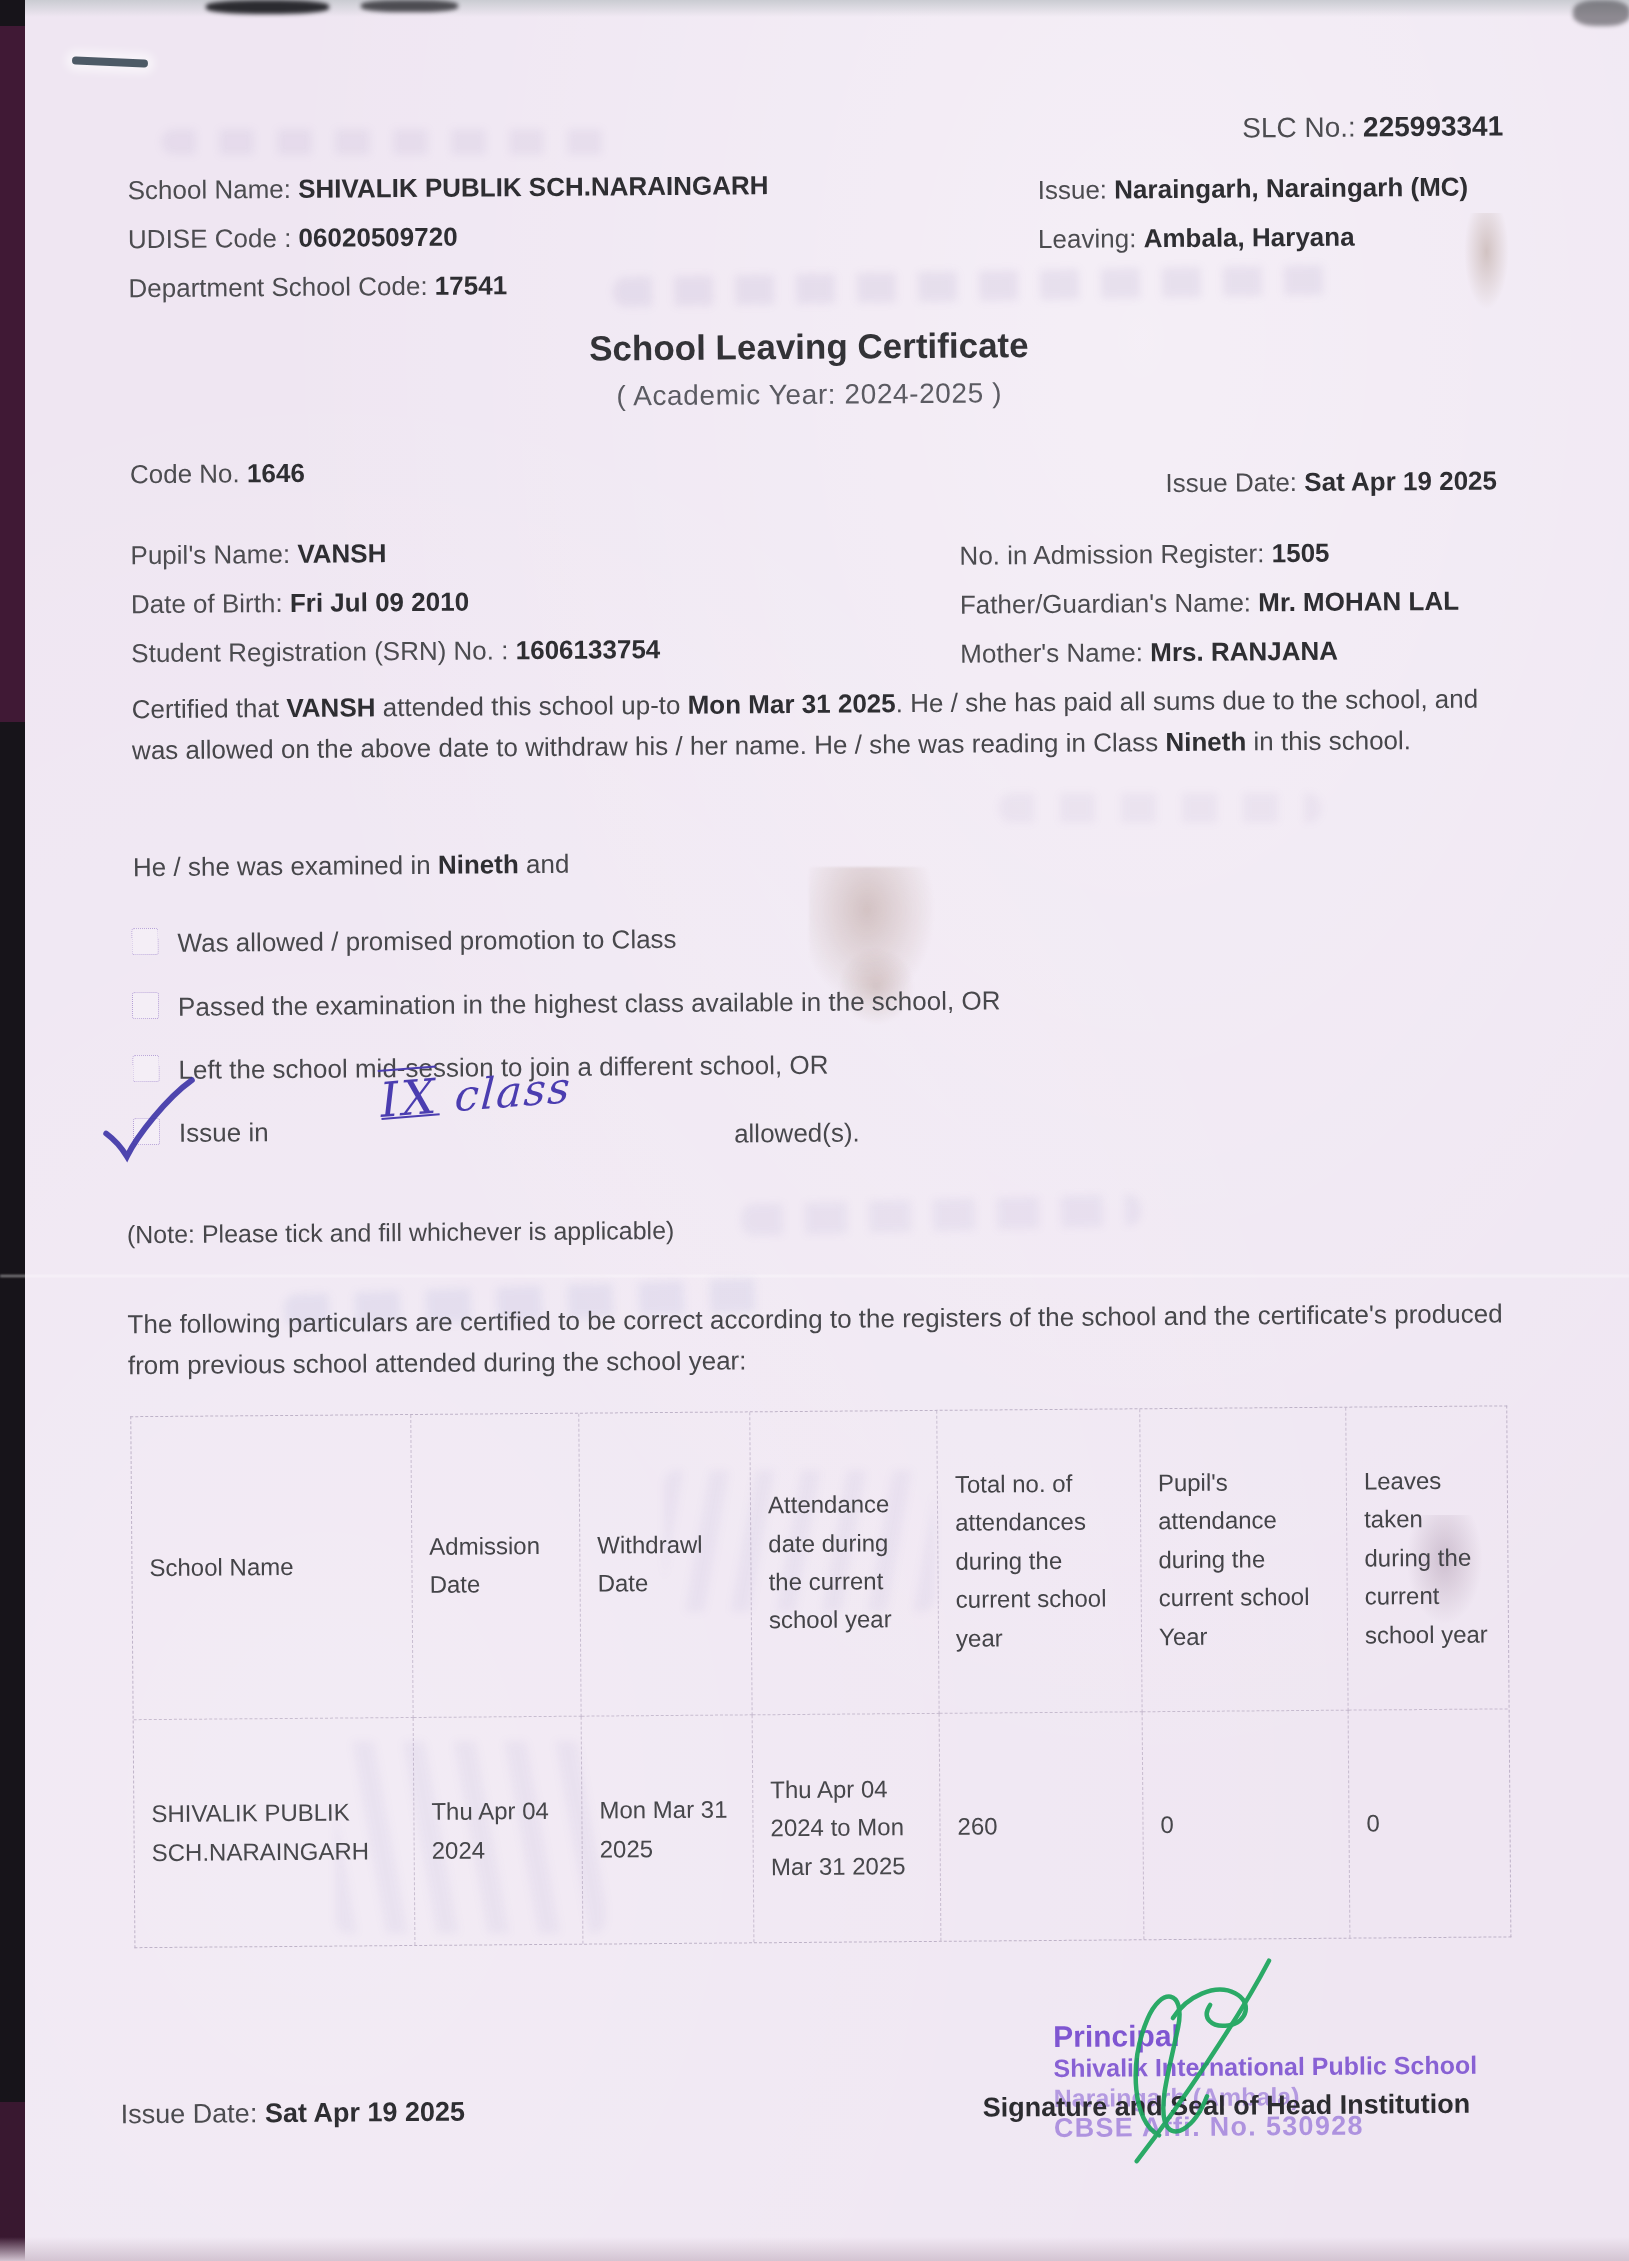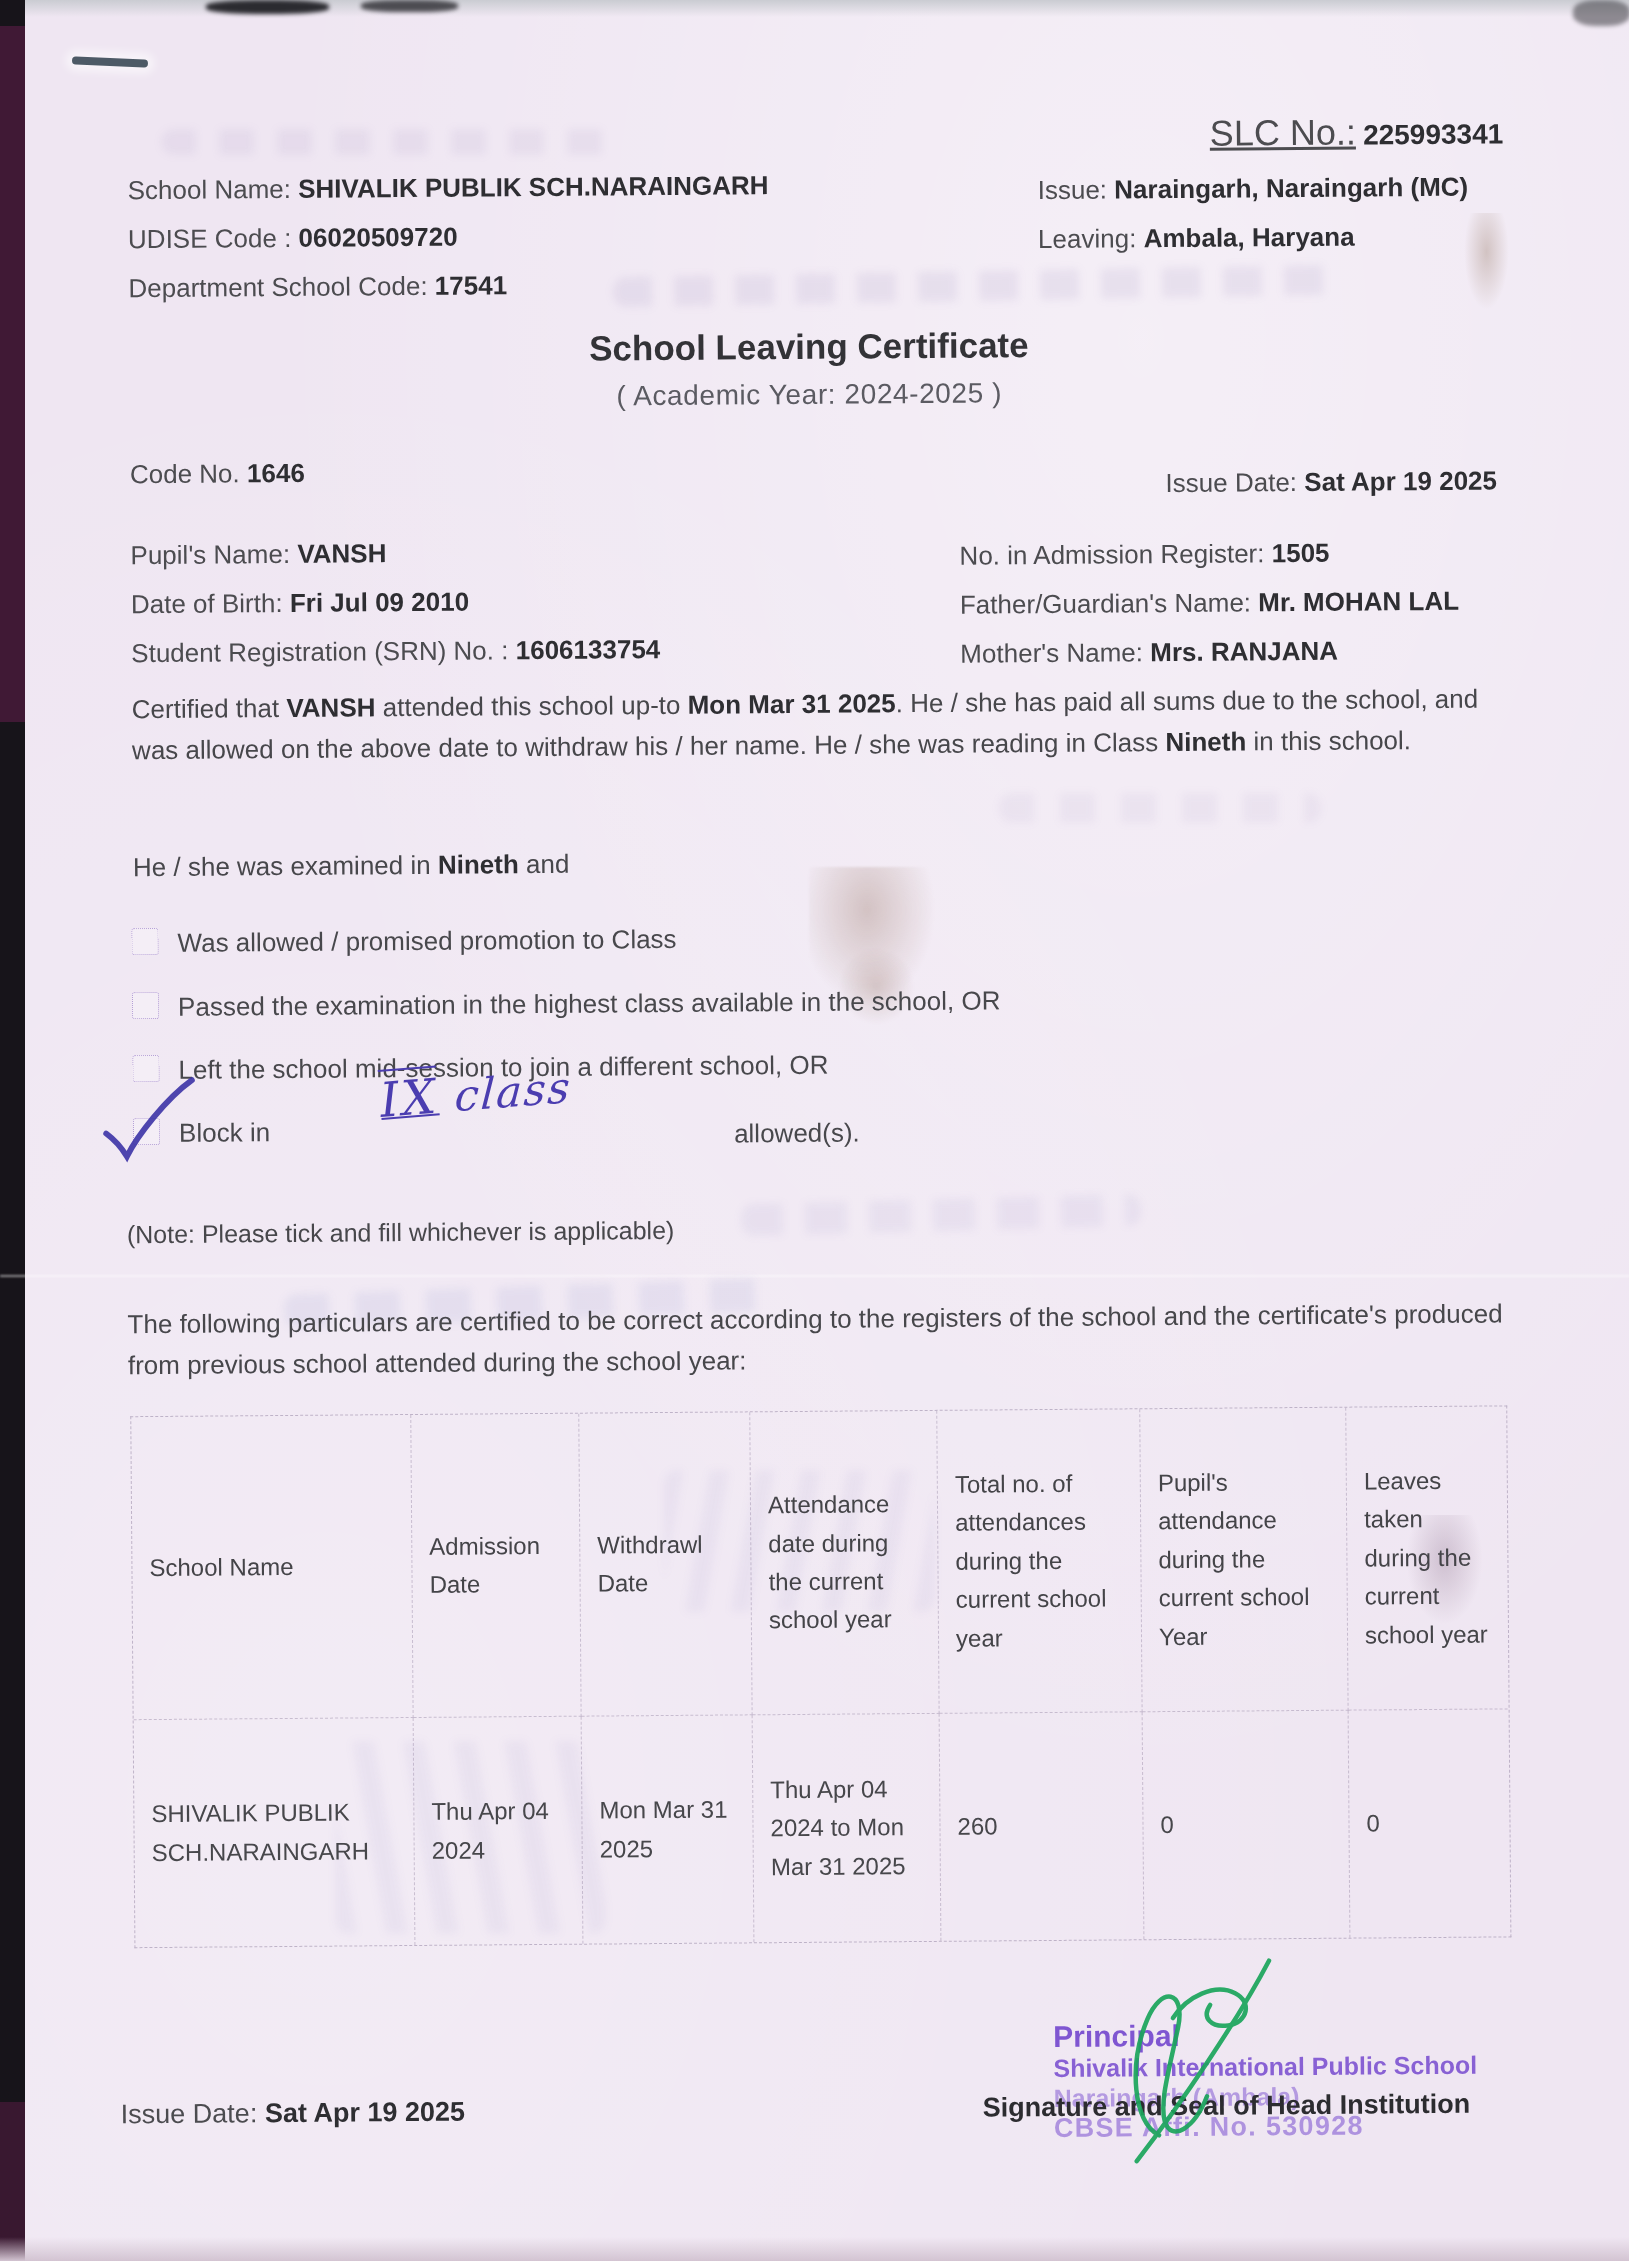--- a/index.html
+++ b/index.html
@@ -85,21 +85,21 @@
   <div class="ghost" style="left:613px;top:271px;width:722px;height:30px;background:repeating-linear-gradient(90deg, rgba(130,110,170,.20) 0 39px, rgba(130,110,170,0) 39px 61px);transform:rotate(-1deg);"></div>
   <div class="ghost" style="left:161px;top:129px;width:451px;height:26px;background:repeating-linear-gradient(90deg, rgba(130,110,170,.16) 0 35px, rgba(130,110,170,0) 35px 58px);"></div>
   <div class="ghost" style="left:284px;top:1286px;width:490px;height:34px;background:repeating-linear-gradient(90deg, rgba(110,120,190,.18) 0 45px, rgba(110,120,190,0) 45px 71px);transform:rotate(-2deg);"></div>
   <div class="ghost" style="left:741px;top:1199px;width:400px;height:32px;background:repeating-linear-gradient(90deg, rgba(120,110,180,.15) 0 42px, rgba(120,110,180,0) 42px 64px);transform:rotate(-1.5deg);"></div>
   <div class="ghost" style="left:664px;top:1470px;width:271px;height:142px;background:repeating-linear-gradient(100deg, rgba(120,110,180,.12) 0 19.3px, rgba(120,110,180,0) 19.3px 45px);"></div>
   <div class="ghost" style="left:335px;top:1741px;width:271px;height:193px;background:repeating-linear-gradient(80deg, rgba(120,110,180,.12) 0 22px, rgba(120,110,180,0) 22px 50px);"></div>
   <div class="ghost" style="left:999px;top:793px;width:322px;height:30px;background:repeating-linear-gradient(90deg, rgba(130,110,170,.13) 0 35px, rgba(130,110,170,0) 35px 61px);"></div>
 
   <div class="content">
 
-    <div class="line" style="right:119px;top:121px;"><span class="lbl" style="font-size:36px;text-decoration:underline;">SLC No.:</span> <span class="val" style="font-size:28px;">225993341</span></div>
+    <div class="line" style="right:119px;top:121px;"><span class="lbl" style="font-size:28px;">SLC No.:</span> <span class="val" style="font-size:28px;">225993341</span></div>
 
     <div class="line" style="left:135px;top:175px;"><span class="lbl">School Name:</span> <span class="val">SHIVALIK PUBLIK SCH.NARAINGARH</span></div>
     <div class="line" style="left:135px;top:224px;"><span class="lbl">UDISE Code :</span> <span class="val">06020509720</span></div>
     <div class="line" style="left:135px;top:273px;"><span class="lbl">Department School Code:</span> <span class="val">17541</span></div>
 
     <div class="line" style="left:1045px;top:182px;"><span class="lbl">Issue:</span> <span class="val">Naraingarh, Naraingarh (MC)</span></div>
     <div class="line" style="left:1045px;top:231px;"><span class="lbl">Leaving:</span> <span class="val">Ambala, Haryana</span></div>
 
     <div class="title" style="top:332px;">School Leaving Certificate</div>
     <div class="subtitle" style="top:384px;">( Academic Year: 2024-2025 )</div>
@@ -122,21 +122,21 @@
     <span class="opt-box" style="left:133px;top:928px;"></span>
     <span class="opt-label" style="left:179px;top:928px;">Was allowed / promised promotion to Class</span>
 
     <span class="opt-box" style="left:133px;top:992px;"></span>
     <span class="opt-label" style="left:179px;top:992px;">Passed the examination in the highest class available in the school, OR</span>
 
     <span class="opt-box" style="left:133px;top:1055px;"></span>
     <span class="opt-label" style="left:179px;top:1055px;">Left the school mid-session to join a different school, OR</span>
 
     <span class="opt-box" style="left:133px;top:1118px;"></span>
-    <span class="opt-label" style="left:179px;top:1118px;">Block in</span>
+    <span class="opt-label" style="left:179px;top:1118px;">Issue in</span>
     <svg class="tick" style="left:97px;top:1074px;" width="116" height="90" viewBox="0 0 180 140">
       <path d="M14 92 C30 104 40 118 46 128 C62 96 108 38 148 10" fill="none" stroke="#3c33a6" stroke-width="9" stroke-linecap="round" opacity="0.9"></path>
     </svg>
     <div class="hand" style="left:380px;top:1067px;"><span class="roman">IX</span><span class="word">class</span></div>
     <span class="opt-label" style="left:734px;top:1123px;">allowed(s).</span>
 
     <div class="line" style="left:126px;top:1220px;font-size:25px;">(Note: Please tick and fill whichever is applicable)</div>
 
     <p class="para" style="left:126px;top:1304px;width:1386px;margin:0;">The following particulars are certified to be correct according to the registers of the school and the certificate's produced from previous school attended during the school year:</p>
 

